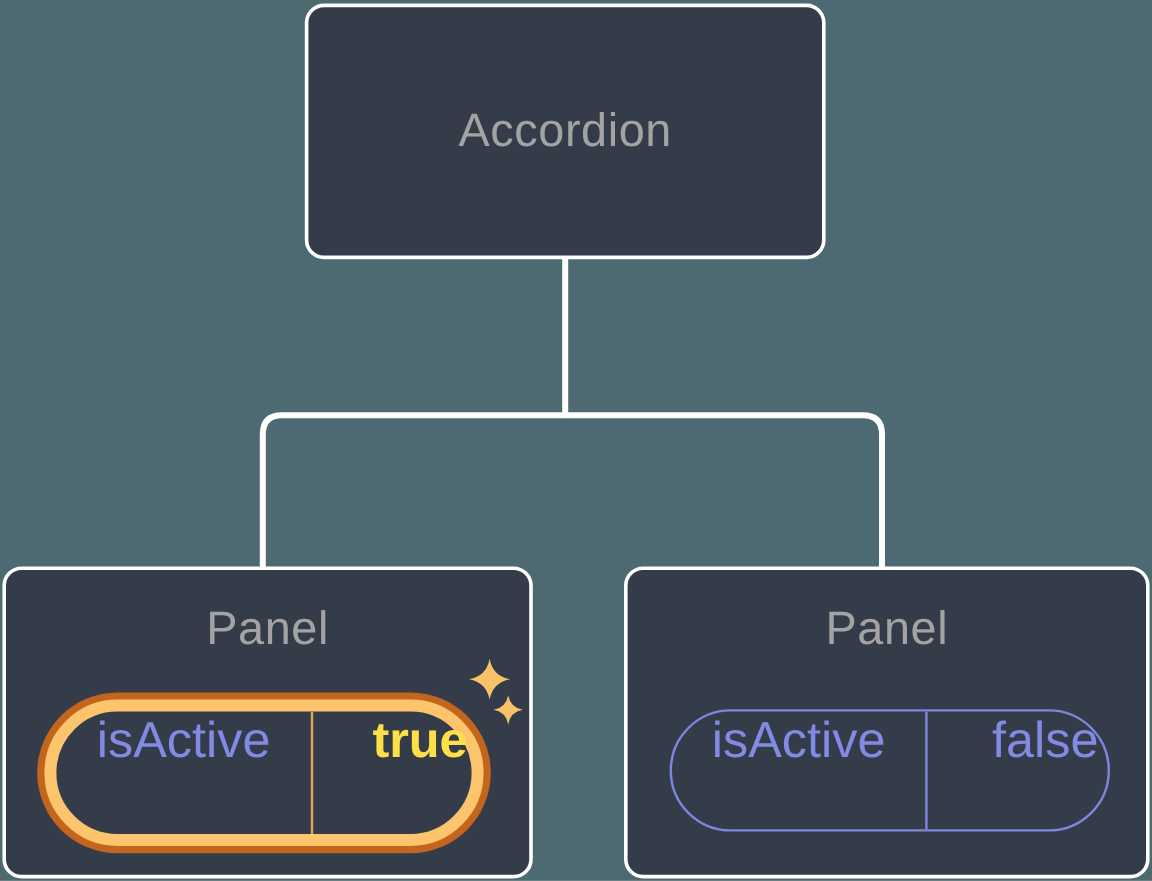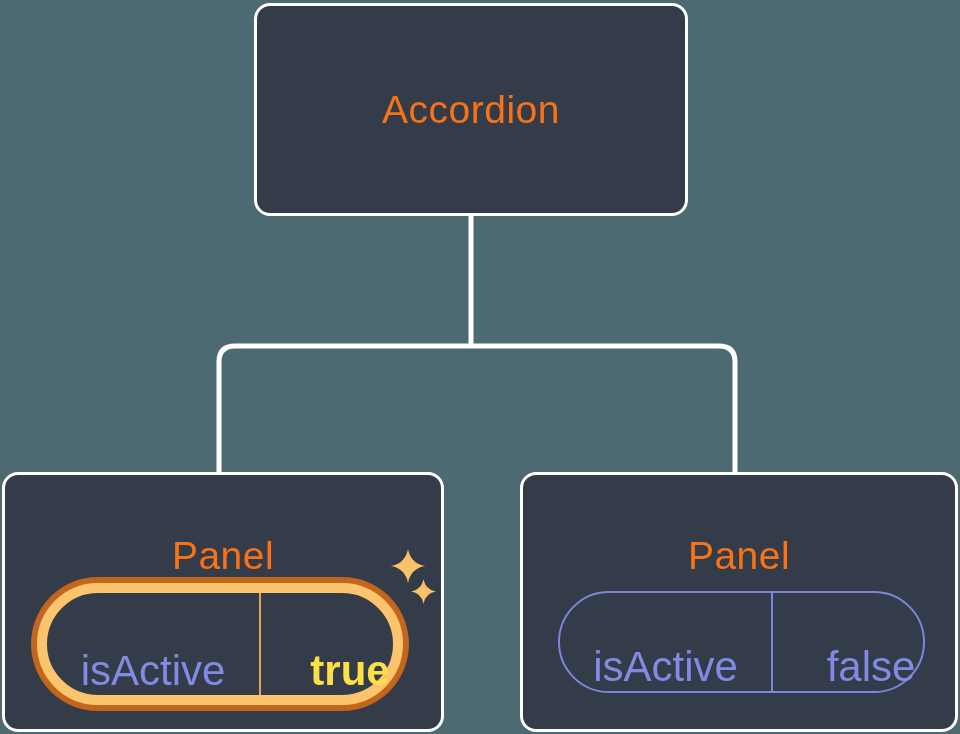--- a/index.html
+++ b/index.html
@@ -20,53 +20,53 @@
     background: #343B49;
     border: 3px solid #FFFFFF;
     border-radius: 16px;
   }
   .node-root {
     left: 254px; top: 3px;
     width: 434px; height: 213px;
     display: flex; align-items: center; justify-content: center;
   }
   .node-label {
-    color: #f97316;
+    color: #a3a3a3;
     font-size: 39px;
     font-weight: 500;
     letter-spacing: 0.5px;
   }
   .node-panel {
     top: 472px;
     width: 442px; height: 260px;
   }
   .node-panel-left  { left: 2px; }
   .node-panel-right { left: 520px; width: 438px; }
   .panel-title {
-    margin-top: 59px;
+    margin-top: 28px;
     text-align: center;
   }
   
   .connectors {
     position: absolute;
     left: 0; top: 0;
     width: 960px; height: 734px;
     pointer-events: none;
   }
   .connectors path {
     stroke: #FFFFFF;
     stroke-width: 5;
     fill: none;
   }
   
   .pill {
     position: absolute;
     box-sizing: border-box;
     display: flex;
-    align-items: flex-end;
+    align-items: flex-start;
     gap: 48px;
   }
   .pill-active {
     left: 32px; top: 108px;
     width: 366px; height: 122px;
     background: #343B49;
     border: 10px solid #FCC46D;
     border-radius: 66px;
     box-shadow: 0 0 0 6px #C2661D;
   }

